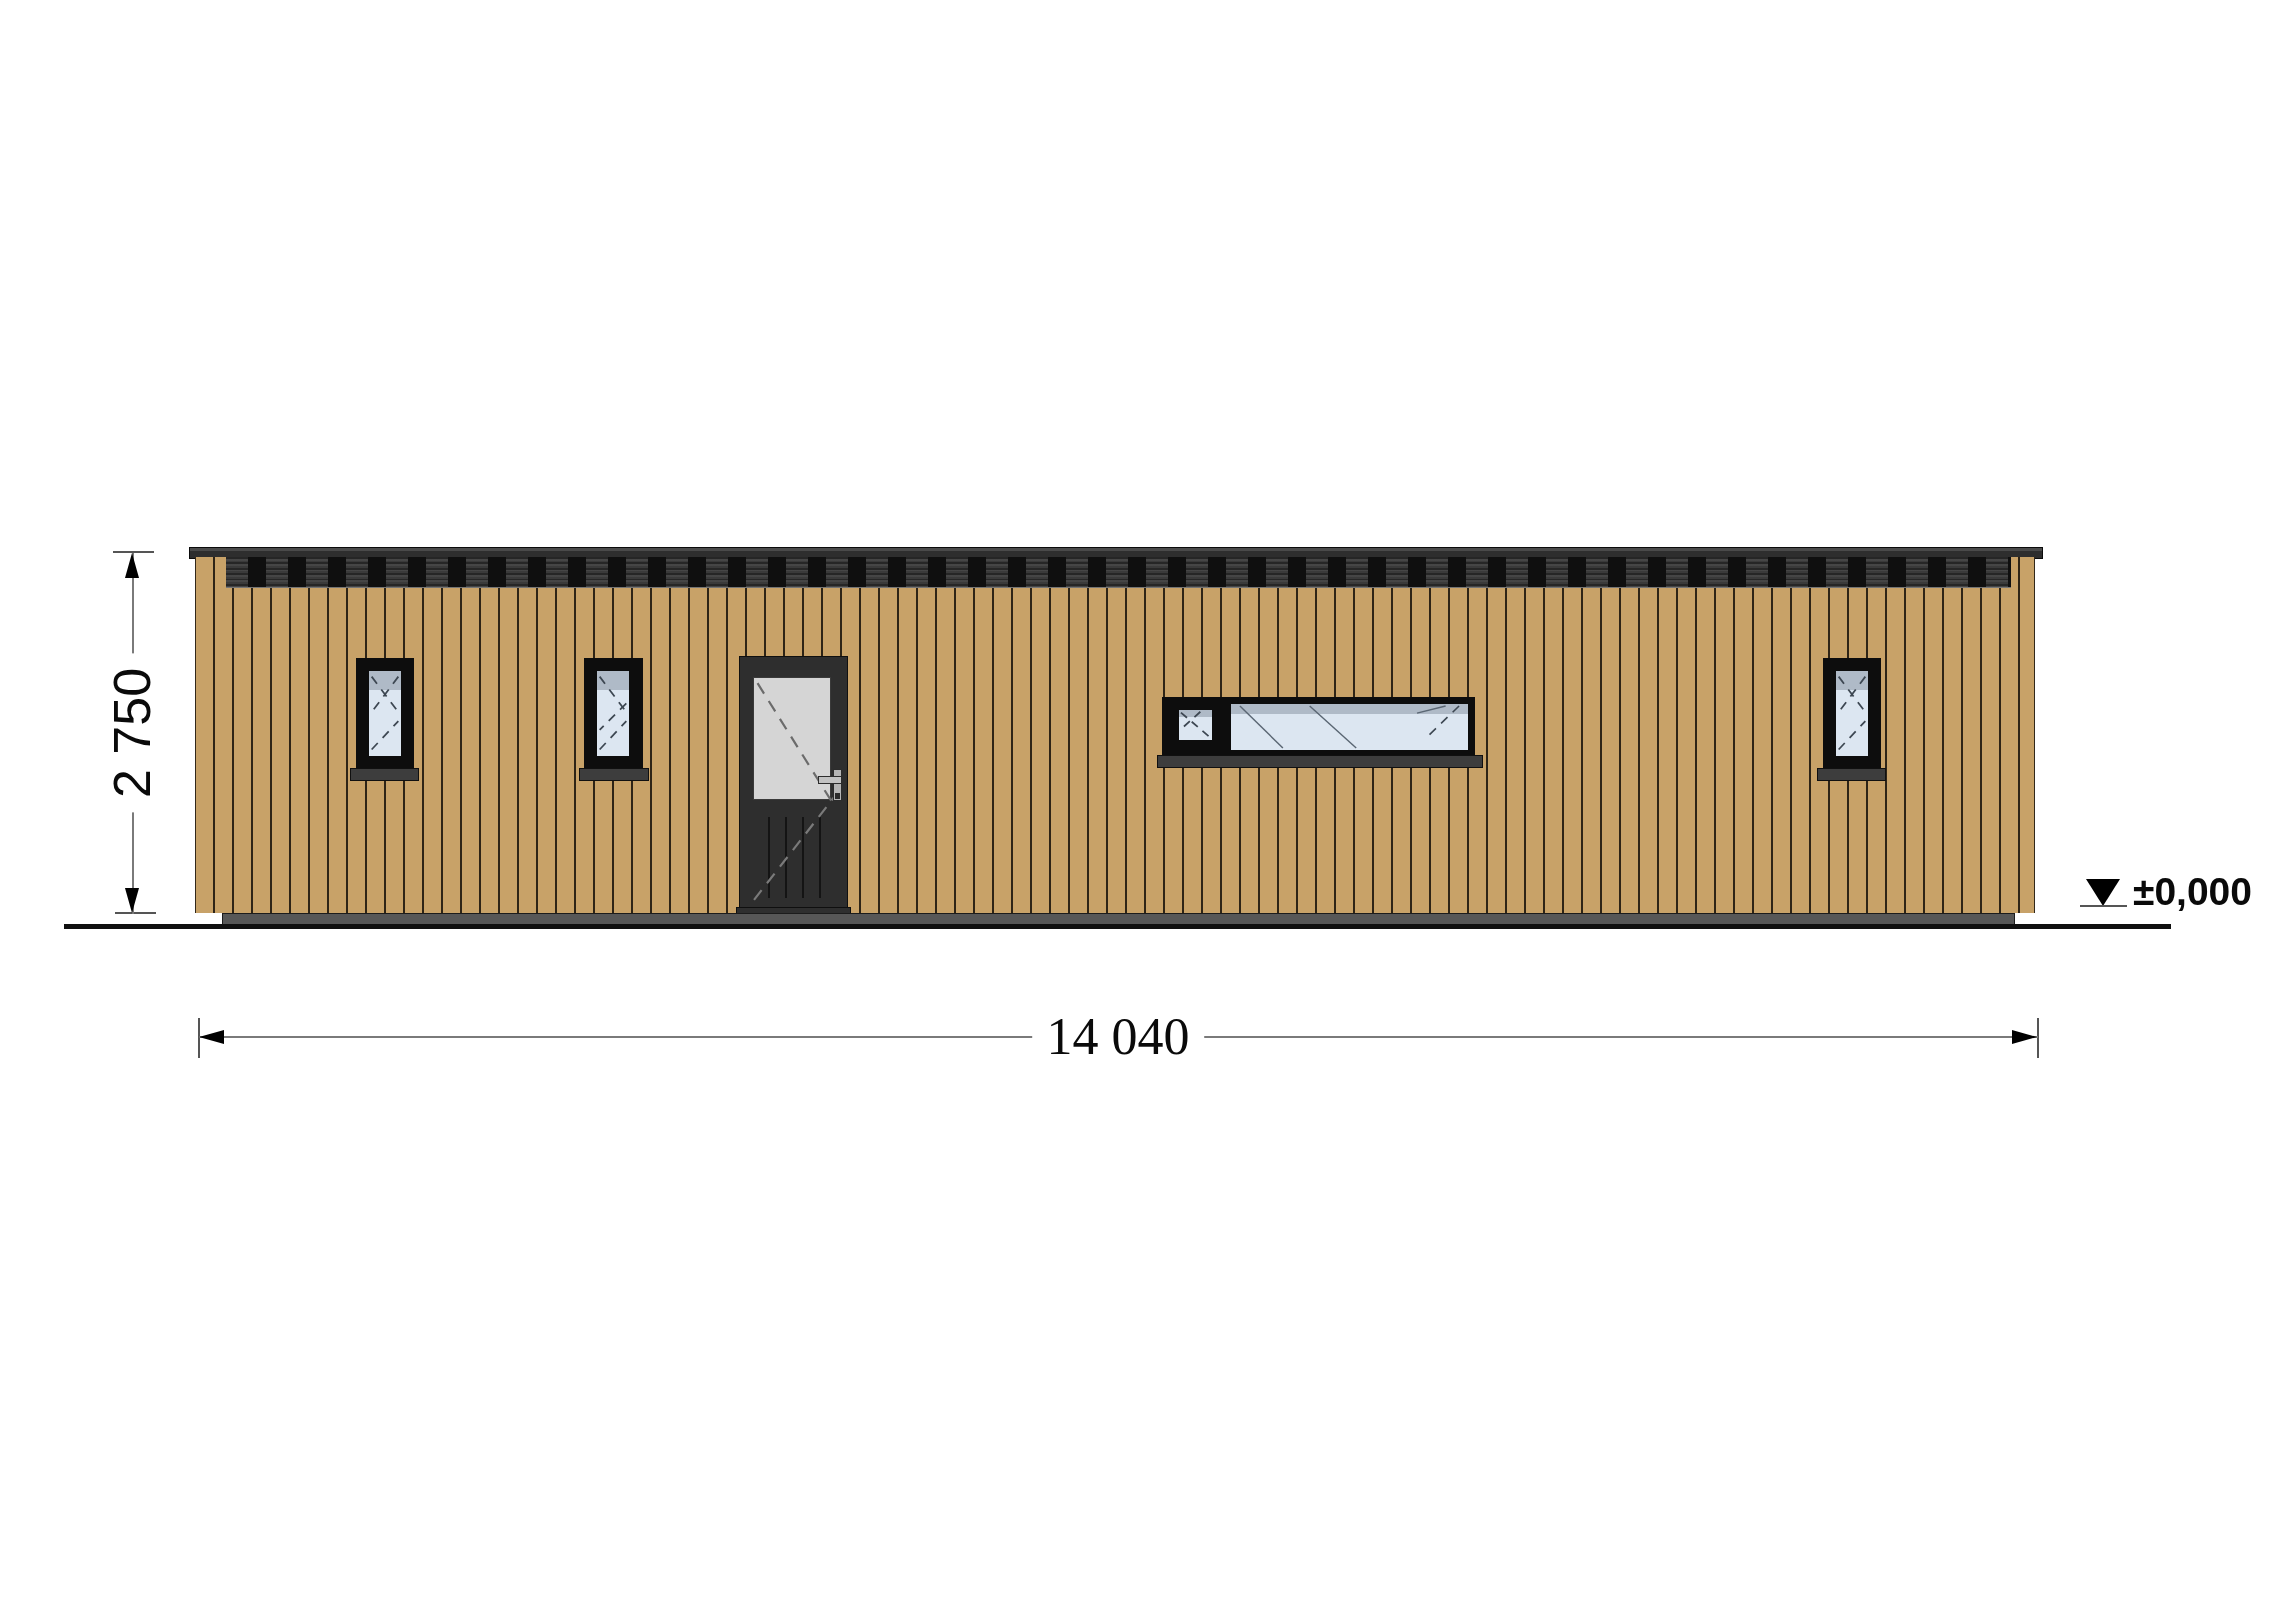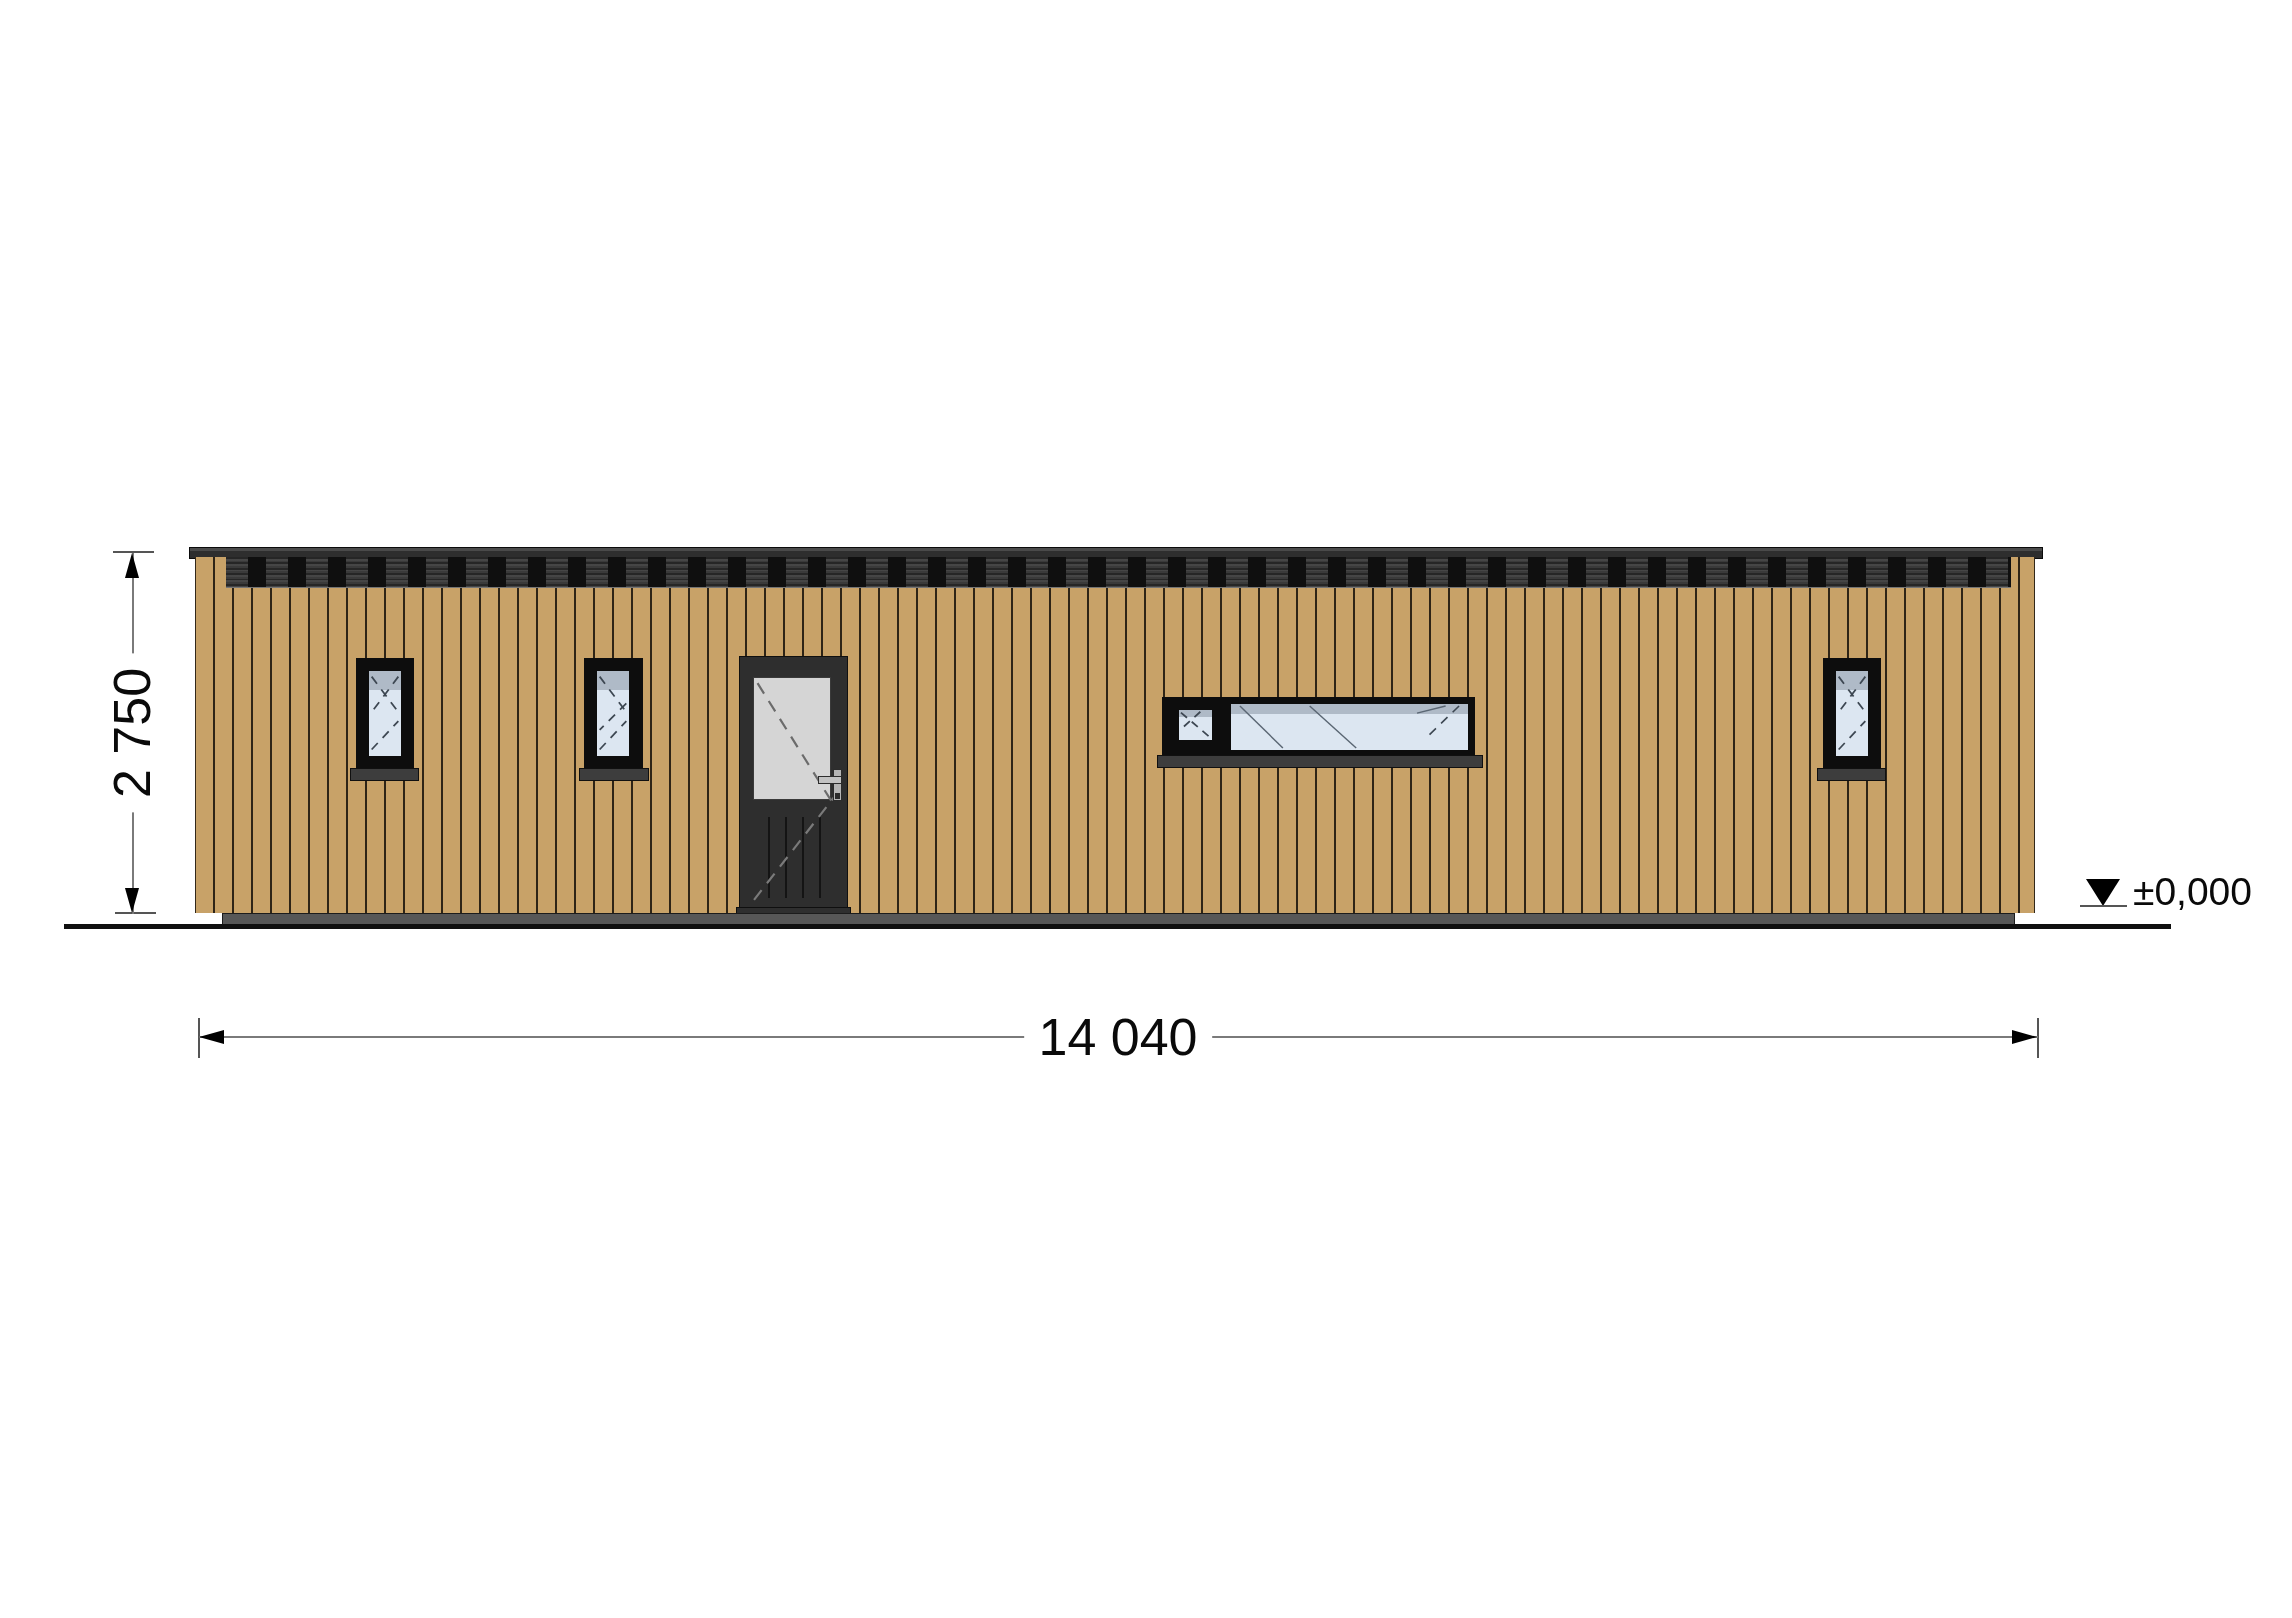--- a/index.html
+++ b/index.html
@@ -90,28 +90,29 @@
     font-size:52px;line-height:1;background:#ffffff;padding:3.6px 14.3px;
     white-space:nowrap;color:#0a0a0a;
   }
   .vdim-label{
     left:132px;top:733px;
     transform:translate(-50%,-50%) rotate(-90deg);
   }
   .hdim-label{
     left:1118px;top:1037px;
     transform:translate(-50%,-50%);
+    font-family:Liberation Serif, serif;
   }
   .level-triangle{
     left:2086px;top:879px;width:0;height:0;
     border-left:17px solid transparent;border-right:17px solid transparent;
     border-top:27px solid #000;
   }
   .level-underline{left:2080px;top:905px;width:47px;height:1.8px;background:#555;}
-  .level-label{left:2133px;top:872px;font-size:39px;line-height:1;color:#0a0a0a;white-space:nowrap;}
+  .level-label{left:2133px;top:872px;font-size:39px;line-height:1;color:#0a0a0a;white-space:nowrap;font-weight:bold;}
 </style>
 </head>
 <body>
 
 <div class="abs" style="inset:0;">
 
   <div class="abs roof-cap"></div>
   <div class="abs siding"></div>
   <div class="abs fascia-band"></div>
 

